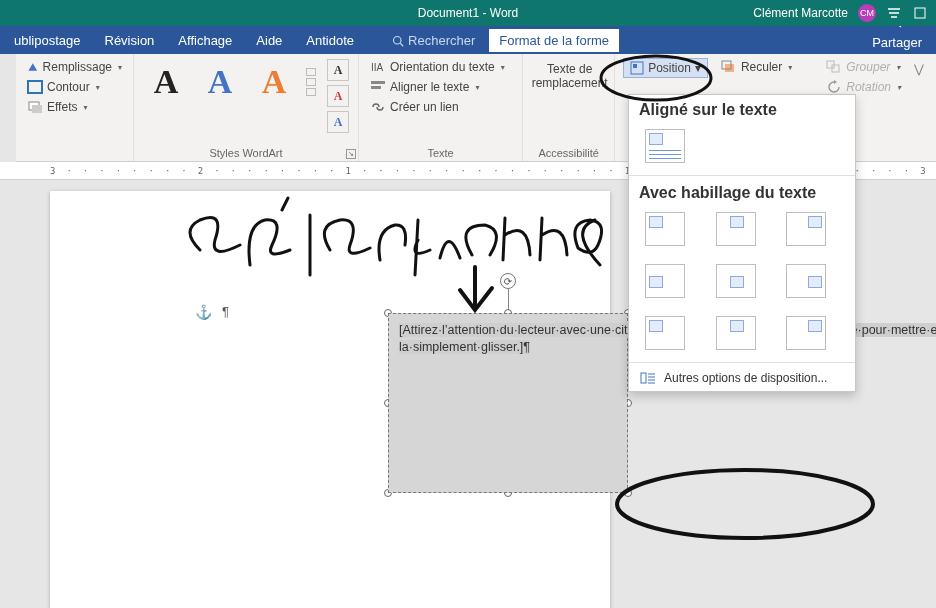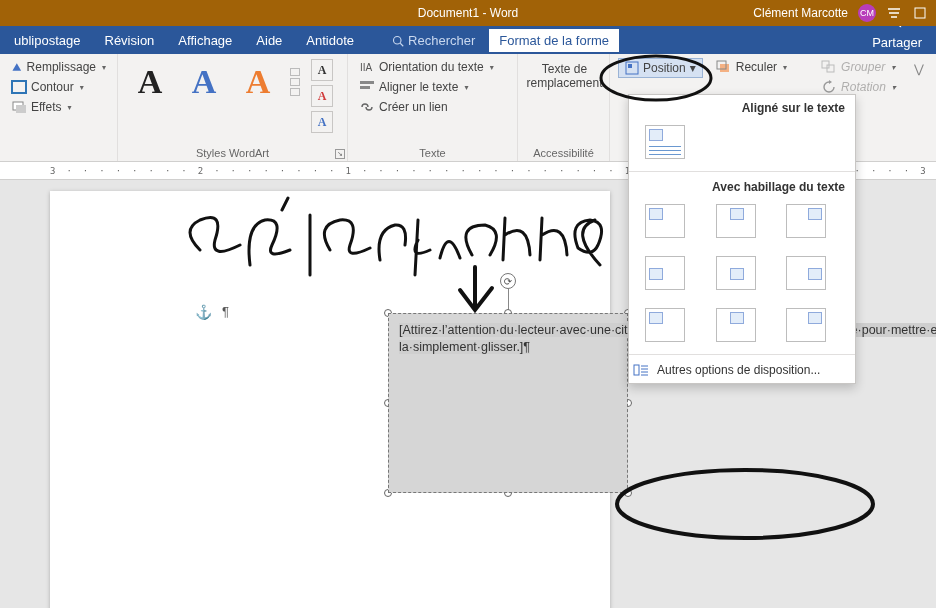--- a/index.html
+++ b/index.html
@@ -1,33 +1,33 @@
 <!DOCTYPE html>
 <html><head>
 <meta charset="utf-8">
 <style>
   * { box-sizing: border-box; margin: 0; padding: 0; font-family: "Segoe UI", Tahoma, sans-serif; }
   body { width: 936px; height: 608px; overflow: hidden; background: #e6e6e6; position: relative; }
 
   
-  .titlebar { background: #a16207; color: #fff; height: 26px; display: flex; align-items: center; font-size: 12px; position: relative; }
+  .titlebar { background: #0f766e; color: #fff; height: 26px; display: flex; align-items: center; font-size: 12px; position: relative; }
   .titlebar .title { position: absolute; left: 50%; transform: translateX(-50%); }
   .titlebar .user { position: absolute; right: 8px; display: flex; align-items: center; gap: 10px; }
   .avatar { width: 18px; height: 18px; border-radius: 50%; background: #b83dba; color:#fff; font-size:9px; display:flex; align-items:center; justify-content:center; }
   .winicon { width:16px; height:16px; display:inline-block; }
 
   
   .tabs { background:#2b579a; height:28px; display:flex; align-items:flex-end; padding:0 4px; gap:4px; color:#fff; font-size:13px; }
   .tab { padding:4px 10px; cursor:pointer; border-bottom: 2px solid transparent; }
   .tab.active { background:#fff; color:#2b579a; border-bottom-color:#2b579a; }
   .tab.search { color:#c9d8ef; display:flex; align-items:center; gap:4px; margin-left:14px;}
   .share { margin-left:auto; background:#2b579a; color:#fff; display:flex; align-items:center; gap:6px; padding:4px 10px;flex-direction:column; }
 
   
-  .ribbon { background:#f3f2f1; border-bottom:1px solid #d0cfce; height:108px; display:flex; font-size:12px; color:#444; }
+  .ribbon { background:#f3f2f1; border-bottom:1px solid #d0cfce; height:108px; display:flex; font-size:12px; color:#444;margin-left:16px; }
   .group { border-right:1px solid #e1dfde; padding:4px 8px 2px 8px; display:flex; flex-direction:column; justify-content:space-between; position:relative; }
   .group-label { text-align:center; font-size:11px; color:#666; padding-top:2px; }
   .launcher { position:absolute; right:2px; bottom:2px; width:10px; height:10px; border:1px solid #999; font-size:7px; display:flex; align-items:center; justify-content:center; color:#666;}
   .row { display:flex; gap:6px; align-items:center; }
   .col { display:flex; flex-direction:column; gap:2px; }
   .cmd { display:flex; align-items:center; gap:4px; padding:2px 3px; border-radius:2px; cursor:pointer; white-space:nowrap;}
   .cmd .dd { font-size:8px; color:#666; margin-left:2px;}
   .sw { width:16px; height:14px; display:inline-block; }
   .wa { width:48px; height:48px; display:flex; align-items:center; justify-content:center; font-family:"Times New Roman",serif; font-size:34px; font-weight:bold; border:1px solid transparent;}
   .wa.black{color:#222;} .wa.blue{color:#4472c4;} .wa.orange{color:#ed7d31;}
@@ -51,28 +51,28 @@
   .rotline{ position:absolute; left:50%; top:-24px; width:1px; height:24px; background:#888;}
   .handle{ position:absolute; width:8px; height:8px; background:#fff; border:1px solid #666; border-radius:50%;}
   .h-tl{left:-4px; top:-4px;} .h-tm{left:50%; top:-4px; margin-left:-4px;} .h-tr{right:-4px; top:-4px;}
   .h-ml{left:-4px; top:50%; margin-top:-4px;} .h-mr{right:-4px; top:50%; margin-top:-4px;}
   .h-bl{left:-4px; bottom:-4px;} .h-bm{left:50%; bottom:-4px; margin-left:-4px;} .h-br{right:-4px; bottom:-4px;}
   .textbox{ position:absolute; inset:0; border:1px dashed #777; padding:8px 10px; font-size:12.5px; color:#333; line-height:1.35; background:#d6d6d6;}
   .textbox span{ background:#cfcfcf; }
 
   
   .dropdown{ position:absolute; left:628px; top:94px; width:228px; background:#fff; border:1px solid #c8c6c4; box-shadow:0 4px 10px rgba(0,0,0,.2); font-size:12px; color:#333; z-index:20;}
-  .dd-title{ font-weight:bold; font-size:12px; padding:6px 10px 4px 10px;text-align:right;}
+  .dd-title{ font-weight:bold; font-size:16px; padding:6px 10px 4px 10px;}
   .dd-grid{ display:grid; grid-template-columns:repeat(3,1fr); gap:18px; padding:6px 16px 10px 16px;}
   .dd-grid.one{ grid-template-columns:1fr; padding-left:16px;}
   .thumb{ width:40px; height:34px; border:1px solid #bdbdbd; background:#fff; position:relative; cursor:pointer;}
   .thumb .pic{ position:absolute; top:3px; width:14px; height:12px; border:1px solid #8faadc; background:#e3edf9;}
   .thumb .line{ position:absolute; height:1px; background:#6a98d0;}
   .dd-sep{ height:1px; background:#e1dfde; margin:2px 0;}
-  .dd-item{ display:flex; align-items:center; gap:8px; padding:6px 4px; cursor:pointer;}
+  .dd-item{ display:flex; align-items:center; gap:8px; padding:6px 11px; cursor:pointer;}
 
   
   .posbtn{ border:1px solid #9ab3d5; background:#d5e1f2; padding:2px 6px; display:flex; align-items:center; gap:4px; font-size:12px; cursor:pointer;}
 
   
   .anno{ position:absolute; pointer-events:none; z-index:50;}
 </style>
 </head>
 <body>
 

